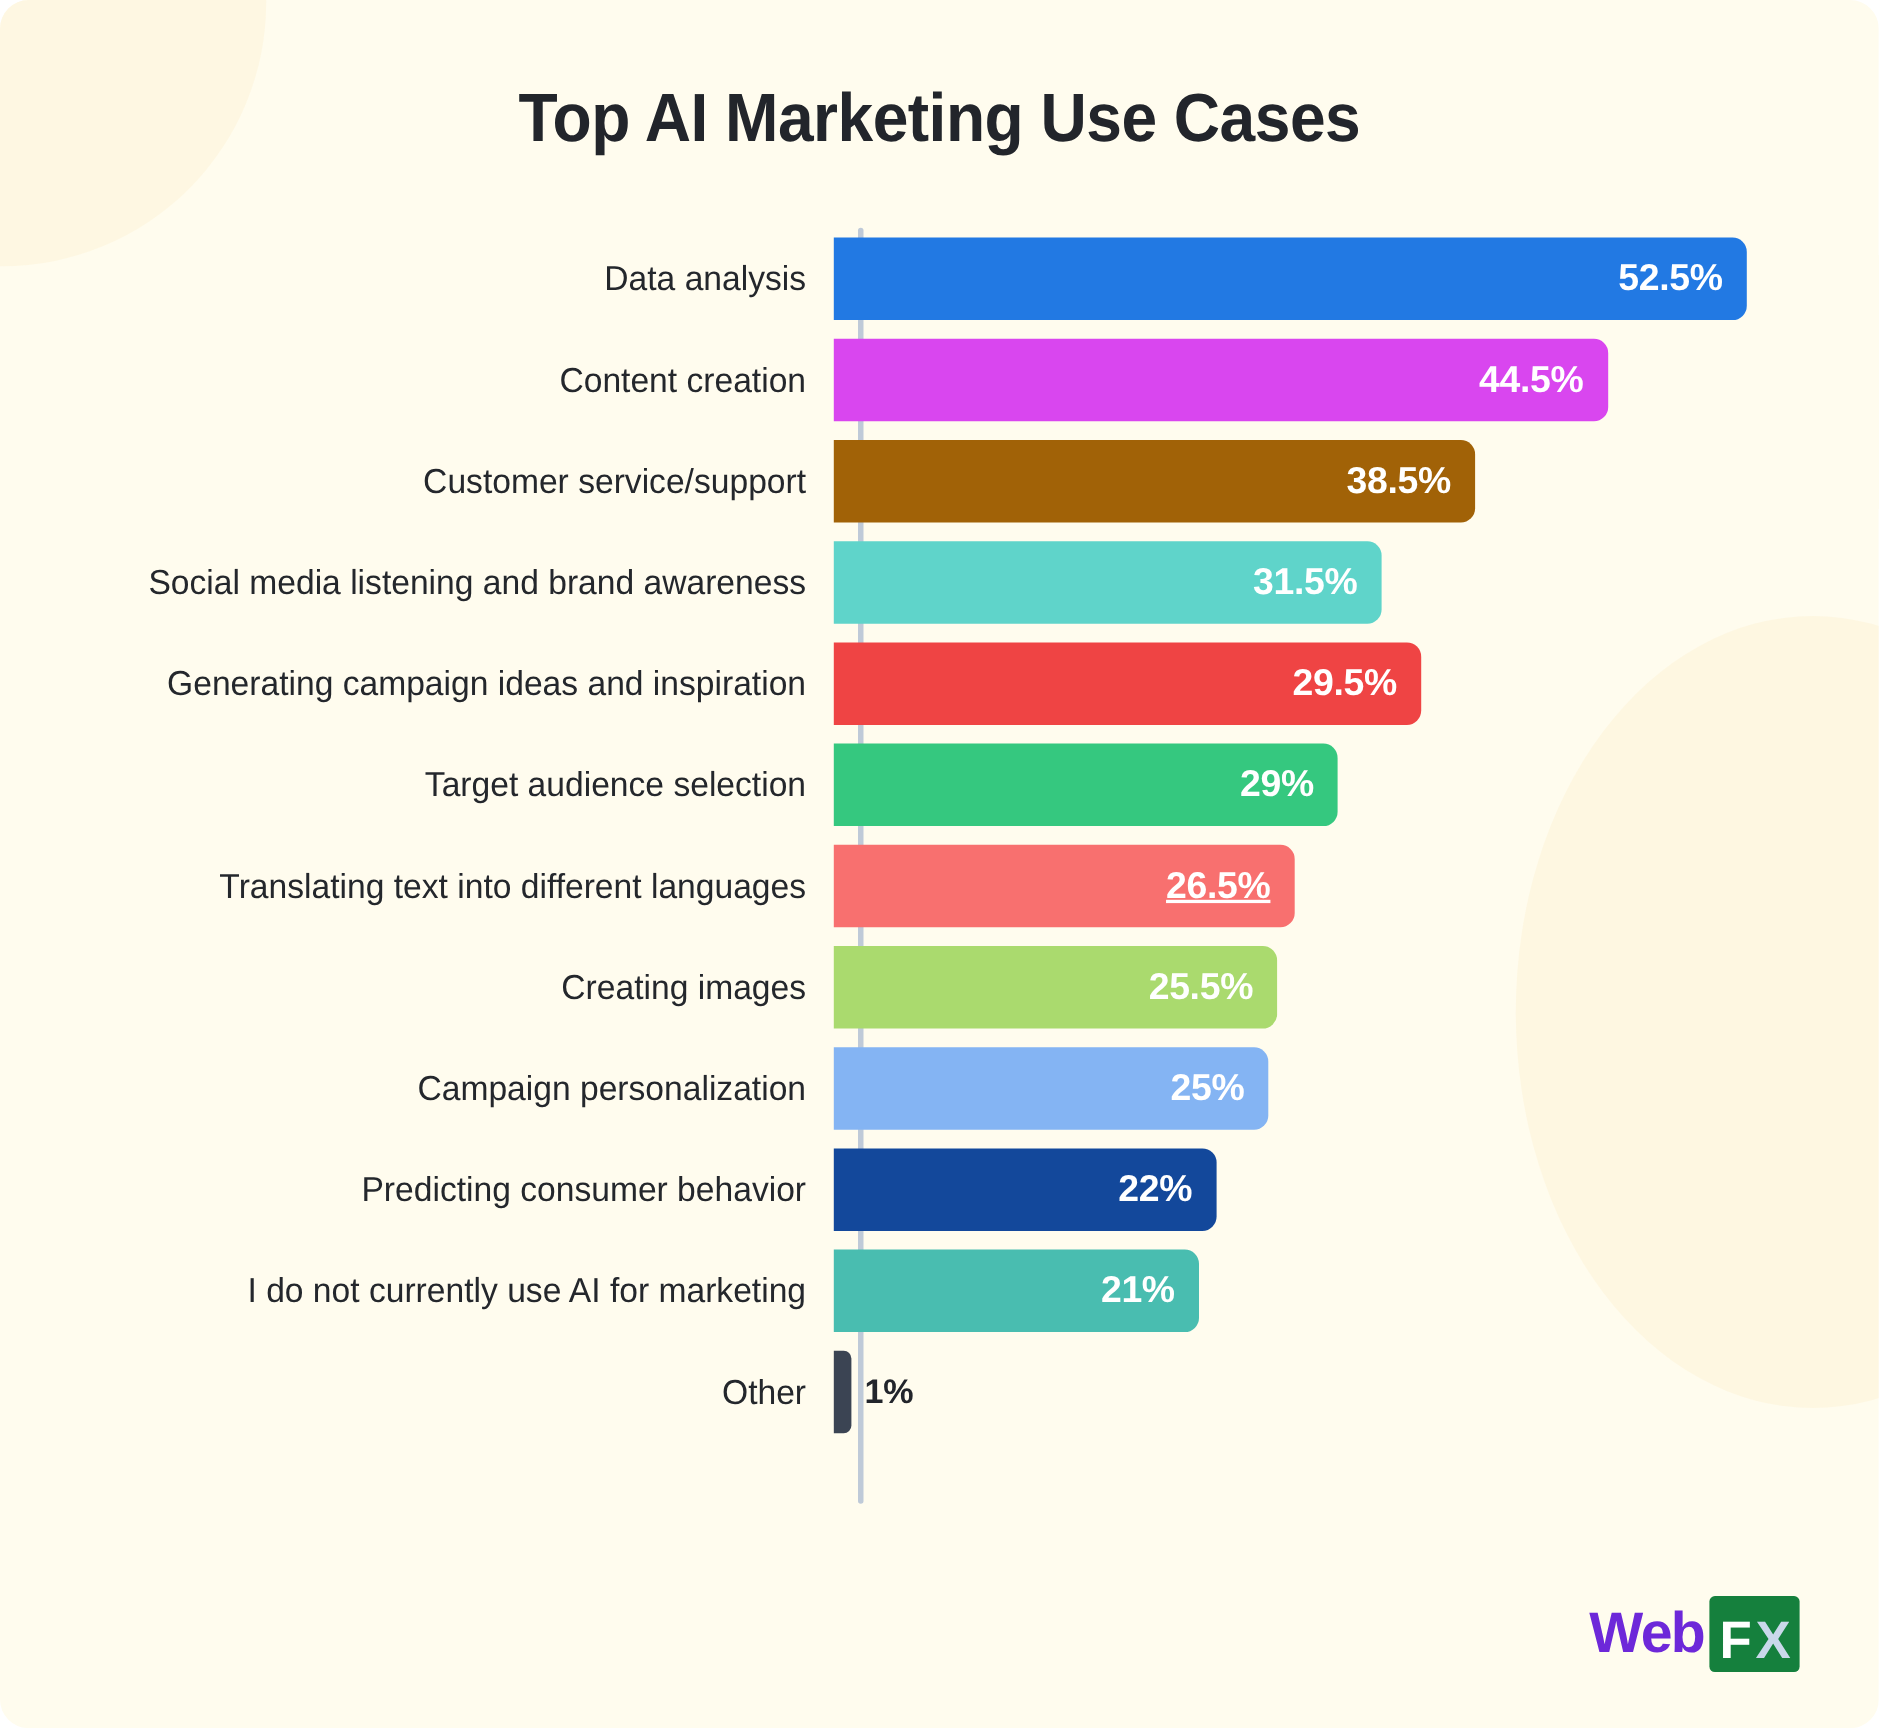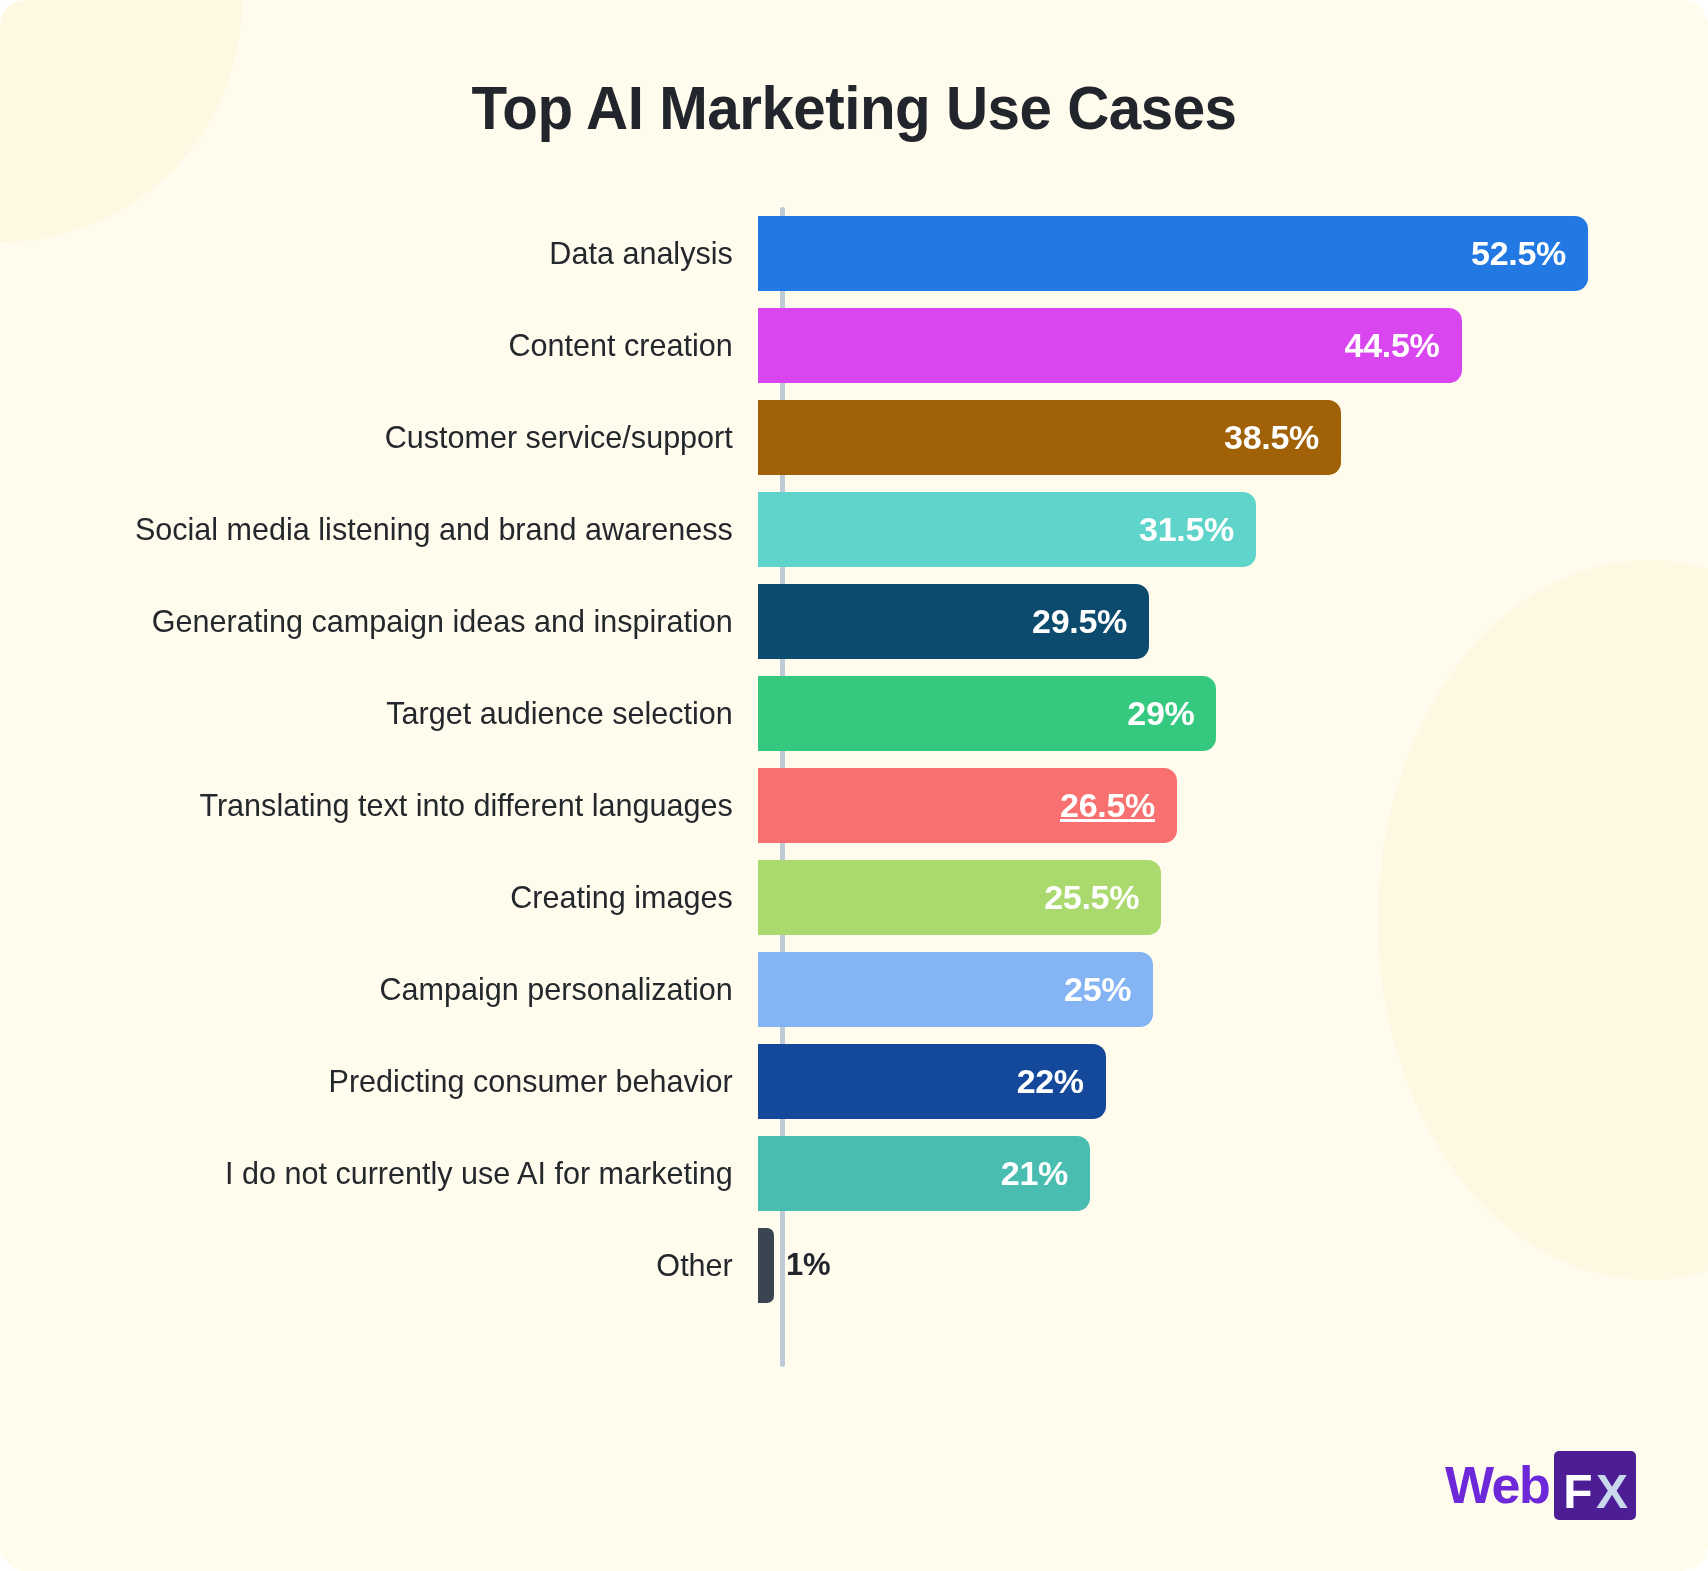--- a/index.html
+++ b/index.html
@@ -147,21 +147,21 @@
   }
   .logo-web {
     font-size: 52px;
     font-weight: 700;
     color: #6d28d9;
     letter-spacing: -1.5px;
     line-height: 1;
   }
   .logo-fx {
     margin-left: 5px;
-    background: #4c1d95;
+    background: #15803d;
     border-radius: 5px;
     padding: 17px 9px 4px 9px;
     line-height: 1;
   }
   .logo-f { color: #ffffff; font-size: 48px; font-weight: 700; letter-spacing: -1px; }
   .logo-x { color: #c9d8ea; font-size: 48px; font-weight: 700; letter-spacing: -1px; }
 </style>
 </head>
 <body>
 
@@ -203,21 +203,21 @@
           <div class="label-cell">Social media listening and brand awareness</div>
           <div class="bar-wrap">
             <div class="bar" style="width: 498px; background: rgb(95, 212, 202);">
               <span class="val">31.5%</span>
             </div>
           </div>
         </div>
         <div class="row">
           <div class="label-cell">Generating campaign ideas and inspiration</div>
           <div class="bar-wrap">
-            <div class="bar" style="width: 391px; background: #0c4a6e;">
+            <div class="bar" style="width: 534px; background: #ef4444;">
               <span class="val">29.5%</span>
             </div>
           </div>
         </div>
         <div class="row">
           <div class="label-cell">Target audience selection</div>
           <div class="bar-wrap">
             <div class="bar" style="width: 458.476px; background: rgb(53, 200, 127); align-items: center;">
               <span class="val">29%</span>
             </div>

